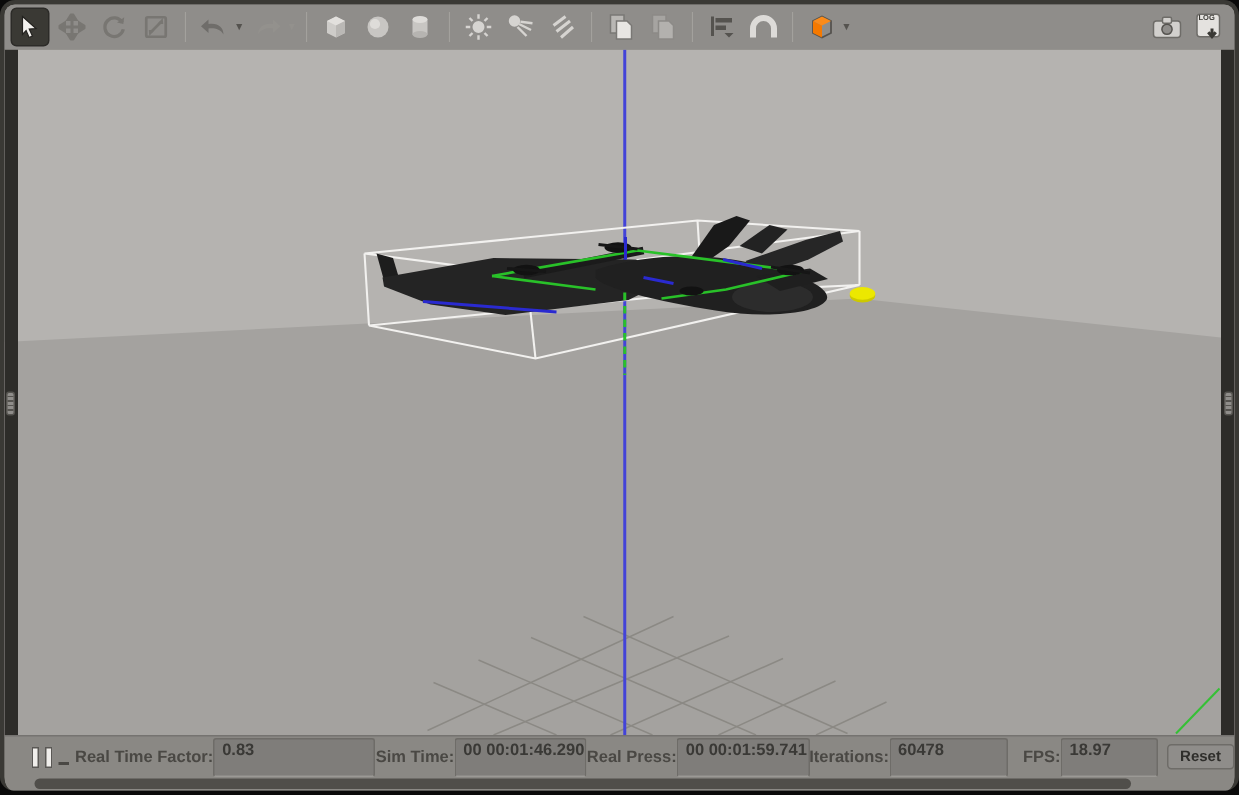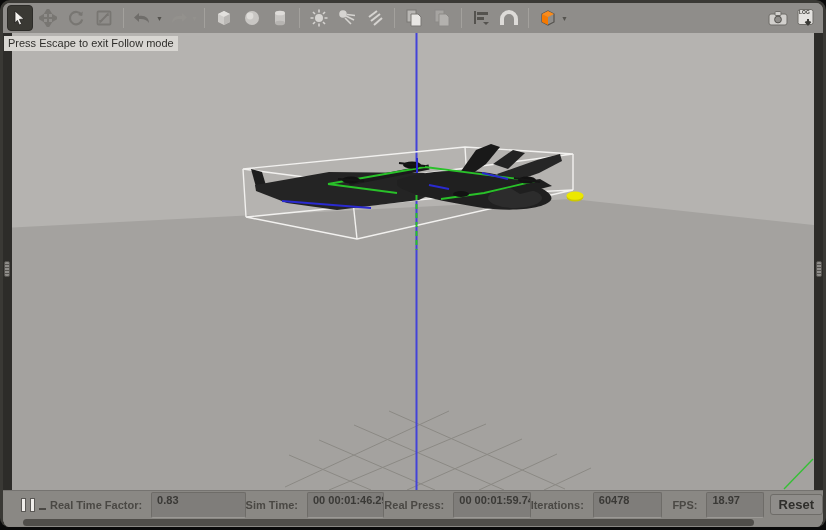--- a/index.html
+++ b/index.html
@@ -28,25 +28,25 @@
   .grip.left{left:1px;} .grip.right{right:1px;}
   .hint{position:absolute;left:1px;top:3px;background:#d8d6d2;color:#2f2e2b;
     font-size:11px;padding:1px 4px 2px 4px;white-space:nowrap;}
   
   .statusbar{position:absolute;left:0;top:487px;width:820px;height:28px;background:#8a8884;
     display:flex;align-items:center;padding:0 0 0 14px;overflow:hidden;
     border-top:1px solid #757370;}
   .slabel{font-size:11px;font-weight:bold;color:#4a4844;white-space:nowrap;}
   .sbox{height:26px;background:#7f7d7a;border:1px solid #6e6c68;border-bottom-color:#9b9995;
     border-radius:2px;font-size:11px;font-weight:bold;color:#3a3936;
-    padding:1px 5px 0 5px;white-space:nowrap;overflow:hidden;margin-left:9px;}
+    padding:1px 5px 0 5px;white-space:nowrap;overflow:hidden;}
   .pausebtn{width:22px;height:18px;display:flex;gap:4px;align-items:center;justify-content:center;flex:0 0 auto;}
   .pausebtn .bar{width:5px;height:14px;background:#f0eeeb;border:1px solid #5a5855;}
   .stepdash{width:7px;height:2px;background:#4a4844;margin:8px 4px 0 0;flex:0 0 auto;}
-  .resetbtn{font-size:13px;font-weight:bold;color:#2f2e2b;background:#8f8d8a;
+  .resetbtn{font-size:10px;font-weight:bold;color:#2f2e2b;background:#8f8d8a;
     border:1px solid #6e6c68;border-radius:3px;padding:2px 8px;margin-left:6px;flex:0 0 auto;}
   .bottomstrip{position:absolute;left:0;top:515px;width:820px;height:9px;background:#8a8884;}
   .scrollbar{position:absolute;left:20px;top:1px;width:731px;height:7px;background:#504e4a;border-radius:4px;}
   svg{display:block;}
 </style>
 </head>
 <body>
 
 <div class="stage">
   <div class="window">
@@ -322,21 +322,20 @@
           <ellipse cx="576" cy="194" rx="8.5" ry="4.6" fill="#cdc900"></ellipse>
           <ellipse cx="576" cy="192.6" rx="8.5" ry="4.2" fill="#ece800"></ellipse>
         </g>
       </svg>
 
       <div class="sidestrip left"></div>
       <div class="sidestrip right"></div>
       <div class="grip left"></div>
       <div class="grip right"></div>
 
-      <div class="hint">Press Escape to exit Follow mode</div>
     </div>
 
     <div class="statusbar">
       <div class="pausebtn">
         <span class="bar"></span>
         <span class="bar"></span>
       </div>
       <div class="stepdash"></div>
       <span class="slabel">Real Time Factor:</span>
       <span class="sbox" style="width:118px;">0.83</span>

